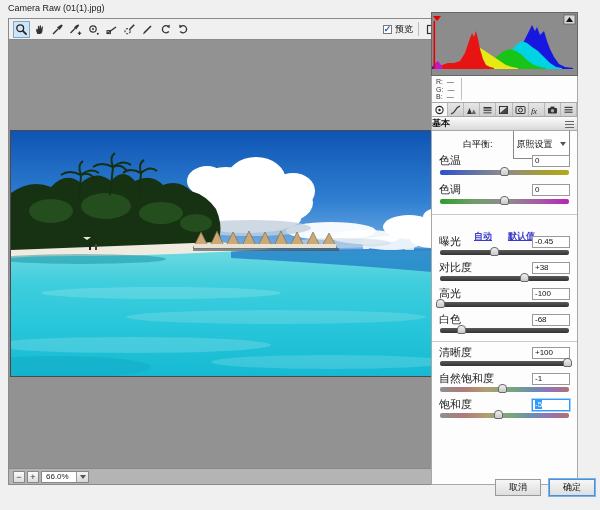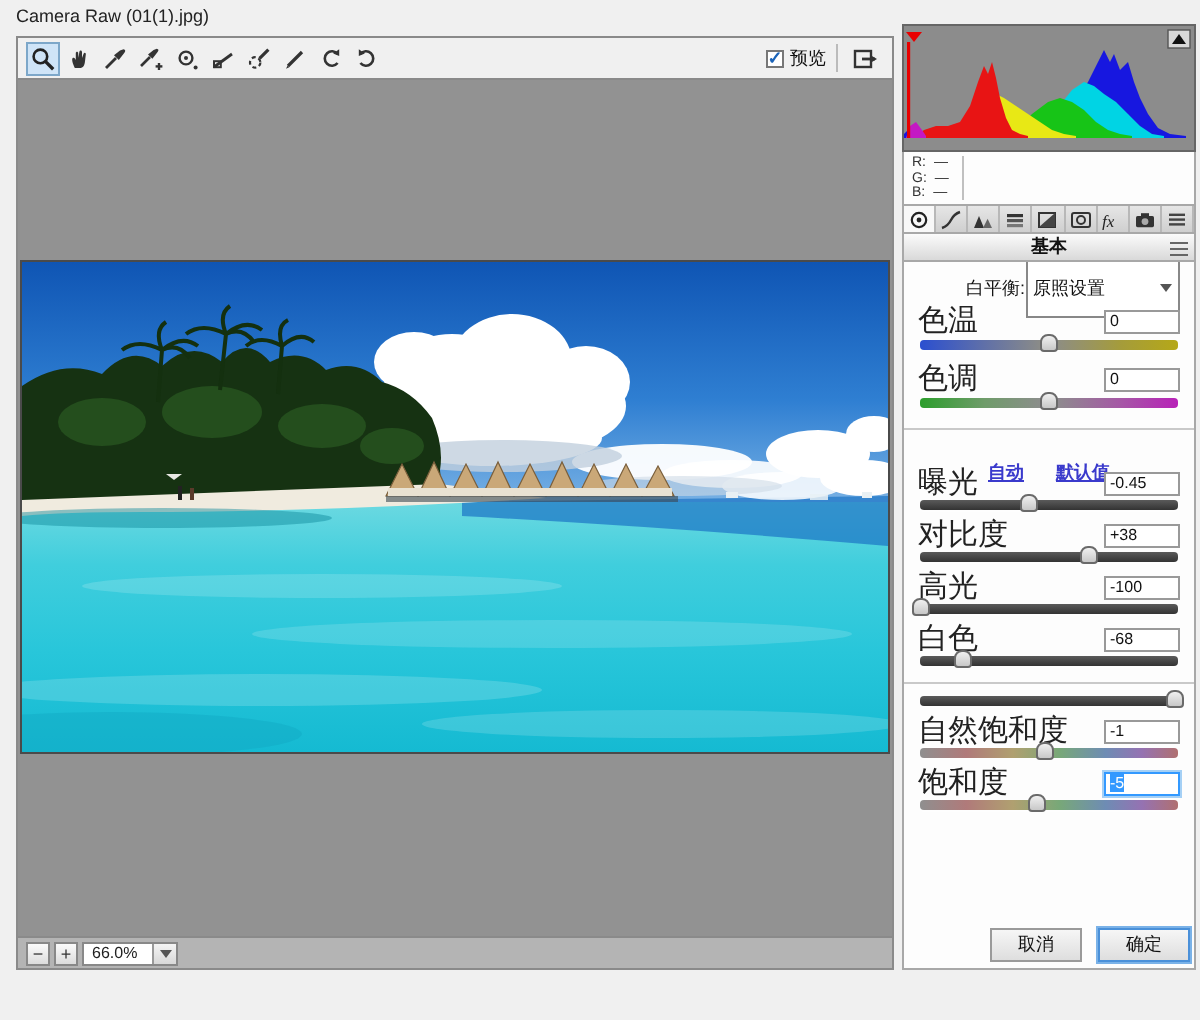--- a/index.html
+++ b/index.html
@@ -21,60 +21,60 @@
   .canvas { flex:1 1 auto; position:relative; background:#929292; overflow:hidden; }
   .photo { position:absolute; left:2px; top:91px; width:433px; height:245px; outline:1px solid #4a4a4a; }
   .statusbar { flex:0 0 auto; height:16px; background:#b4b4b4; border-top:1px solid #8a8a8a; display:flex; align-items:center; padding-left:4px; gap:2px; }
   .zbtn { width:12px; height:12px; border:1px solid #888; background:linear-gradient(#fafafa,#dcdcdc); font-size:9px; line-height:10px; text-align:center; color:#333; }
   .zoomlevel { height:12px; background:#fff; border:1px solid #888; display:flex; align-items:center; }
   .zoomlevel .zl-txt { padding:0 4px; min-width:34px; font-size:8px; color:#222; }
   .zoomlevel .zl-dd { width:12px; height:100%; border-left:1px solid #999; background:linear-gradient(#f4f4f4,#d8d8d8); display:flex; align-items:center; justify-content:center; }
   .caret { width:0; height:0; border-left:3px solid transparent; border-right:3px solid transparent; border-top:4px solid #555; }
 
   
-  .right { position:absolute; left:451px; top:12px; width:147px; height:473px; display:flex; flex-direction:column; }
+  .right { position:absolute; left:431px; top:12px; width:147px; height:473px; display:flex; flex-direction:column; }
   .histo { height:64px; border:1px solid #666; background:#8c8c8c; position:relative; flex:0 0 auto; }
   .histo svg { display:block; width:100%; height:100%; }
   .rgbbox { height:27px; background:#fdfdfd; border:1px solid #a8a8a8; border-top:none; display:flex; padding:2px 4px; gap:6px; flex:0 0 auto; }
   .rgbcol { display:flex; flex-direction:column; justify-content:space-between; }
   .rgbrow { display:flex; gap:4px; font-size:7px; color:#333; line-height:7px; }
   .rgbdash { letter-spacing:1px; }
   .rgbdiv { width:1px; background:#c0c0c0; }
   .tabs { height:14px; display:flex; background:#dcdcdc; border:1px solid #a8a8a8; border-top:none; flex:0 0 auto; }
   .tab { flex:1; border-right:1px solid #b8b8b8; display:flex; align-items:center; justify-content:center; background:linear-gradient(#e6e6e6,#cfcfcf); }
   .tab.selected { background:#f8f8f8; }
   .tab svg { display:block; }
-  .phead { height:14px; background:linear-gradient(#fbfbfb,#d9d9d9); border:1px solid #a8a8a8; border-top:none; display:flex; align-items:center; justify-content:center; font-weight:bold; font-size:9px; position:relative; flex:0 0 auto; }
+  .phead { height:14px; background:linear-gradient(#fbfbfb,#d9d9d9); border:1px solid #a8a8a8; border-top:none; display:flex; align-items:center; justify-content:flex-start; font-weight:bold; font-size:9px; position:relative; flex:0 0 auto; }
   .pmenu { position:absolute; right:3px; top:4px; width:9px; height:7px; display:flex; flex-direction:column; justify-content:space-between; }
   .pmenu i { display:block; height:1px; background:#666; }
   .pcontent { flex:1 1 auto; background:#fdfdfd; border:1px solid #a8a8a8; border-top:none; padding:5px 7px 0 7px; display:flex; flex-direction:column; }
 
-  .wbrow { display:flex; align-items:center; gap:0; height:16px; margin-bottom:2px;padding-left:24px; }
+  .wbrow { display:flex; align-items:center; gap:20px; height:16px; margin-bottom:2px;padding-left:24px; }
   .wblabel { font-size:9px; white-space:nowrap; }
   .wbselect { flex:1; height:30px; background:#fff; border:1px solid #888; display:flex; align-items:center; justify-content:space-between; padding:0 3px; font-size:9px; }
 
   .srow { margin-bottom:1px; }
   .srow .top { display:flex; align-items:center; justify-content:space-between; height:13px; }
-  .slabel { font-size:15px; color:#222; }
+  .slabel { font-size:11px; color:#222; }
   .svalue { width:38px; height:12px; background:#fff; border:1px solid #999; font-size:8px; line-height:10px; padding:0 2px; color:#111; }
   .svalue.sel { border:1px solid #3399ff; box-shadow:0 0 0 1px #a5d0f5; }
   .svalue.sel span { background:#3399ff; color:#fff; }
   .track { position:relative; height:5px; border-radius:2px; margin:2px 1px 5px 1px; background:linear-gradient(180deg,#5a5a5a,#333); box-shadow:0 1px 0 rgba(255,255,255,.6); }
   .t-temp { background:linear-gradient(90deg,#2b4fd0 0%,#6070a8 25%,#8d8d86 48%,#8d8d86 52%,#a59c3a 78%,#b5a818 100%); }
   .t-tint { background:linear-gradient(90deg,#2c9e2c 0%,#6f9c6a 25%,#8d8d8d 48%,#8d8d8d 52%,#a657a6 78%,#b822b8 100%); }
   .t-color { background:linear-gradient(90deg,#8f8f8f 0%,#b07a7a 18%,#b0a070 36%,#78a878 54%,#6e8cb4 72%,#9572b2 86%,#b07070 100%); }
   .thumb { position:absolute; top:-3px; width:9px; height:9px; background:linear-gradient(#f0f0f0,#c8c8c8); border:1px solid #6a6a6a; border-radius:4px 4px 2px 2px; }
   .tall .track { margin-top:3px; margin-bottom:7px; }
 
   .pdiv { border-top:1px solid #c9c9c9; margin:2px -7px 4px -7px; }
   .linksrow { display:flex; justify-content:center; gap:16px; height:14px; align-items:center; margin-bottom:2px; }
   .linksrow a { color:#3a3acc; text-decoration:underline; font-size:9px; font-weight:bold;margin-top:20px; }
 
   
-  .footer-btn { position:absolute; top:464px; width:46px; height:17px; background:linear-gradient(#f6f6f6,#dedede); border:1px solid #9a9a9a; font-size:9px; text-align:center; line-height:15px; color:#111; font-family:"Liberation Sans",sans-serif; }
+  .footer-btn { position:absolute; top:479px; width:46px; height:17px; background:linear-gradient(#f6f6f6,#dedede); border:1px solid #9a9a9a; font-size:9px; text-align:center; line-height:15px; color:#111; font-family:"Liberation Sans",sans-serif; }
   .btn-cancel { left:495px; }
   .btn-ok { left:549px; border:1px solid #4a90d9; box-shadow:0 0 0 1px #7ab2e8; }
 </style>
 </head>
 <body>
 
 <div class="dialog">
   <div class="titlebar">Camera Raw (01(1).jpg)</div>
 
   <div class="left">
@@ -433,20 +433,24 @@
             <span class="svalue"><span>-68</span></span>
           </div>
         <div class="track">
             <span class="thumb" style="left: calc(17% - 5px);"></span>
           </div>
       </div>
 
       <div class="pdiv"></div>
 
       <div class="srow">
+        <div class="top">
+            <span class="slabel">清晰度</span>
+            <span class="svalue"><span>+100</span></span>
+          </div>
         <div class="track">
             <span class="thumb" style="left: calc(99% - 5px);"></span>
           </div>
       </div>
       <div class="srow">
         <div class="top">
             <span class="slabel">自然饱和度</span>
             <span class="svalue"><span>-1</span></span>
           </div>
         <div class="track t-color">

